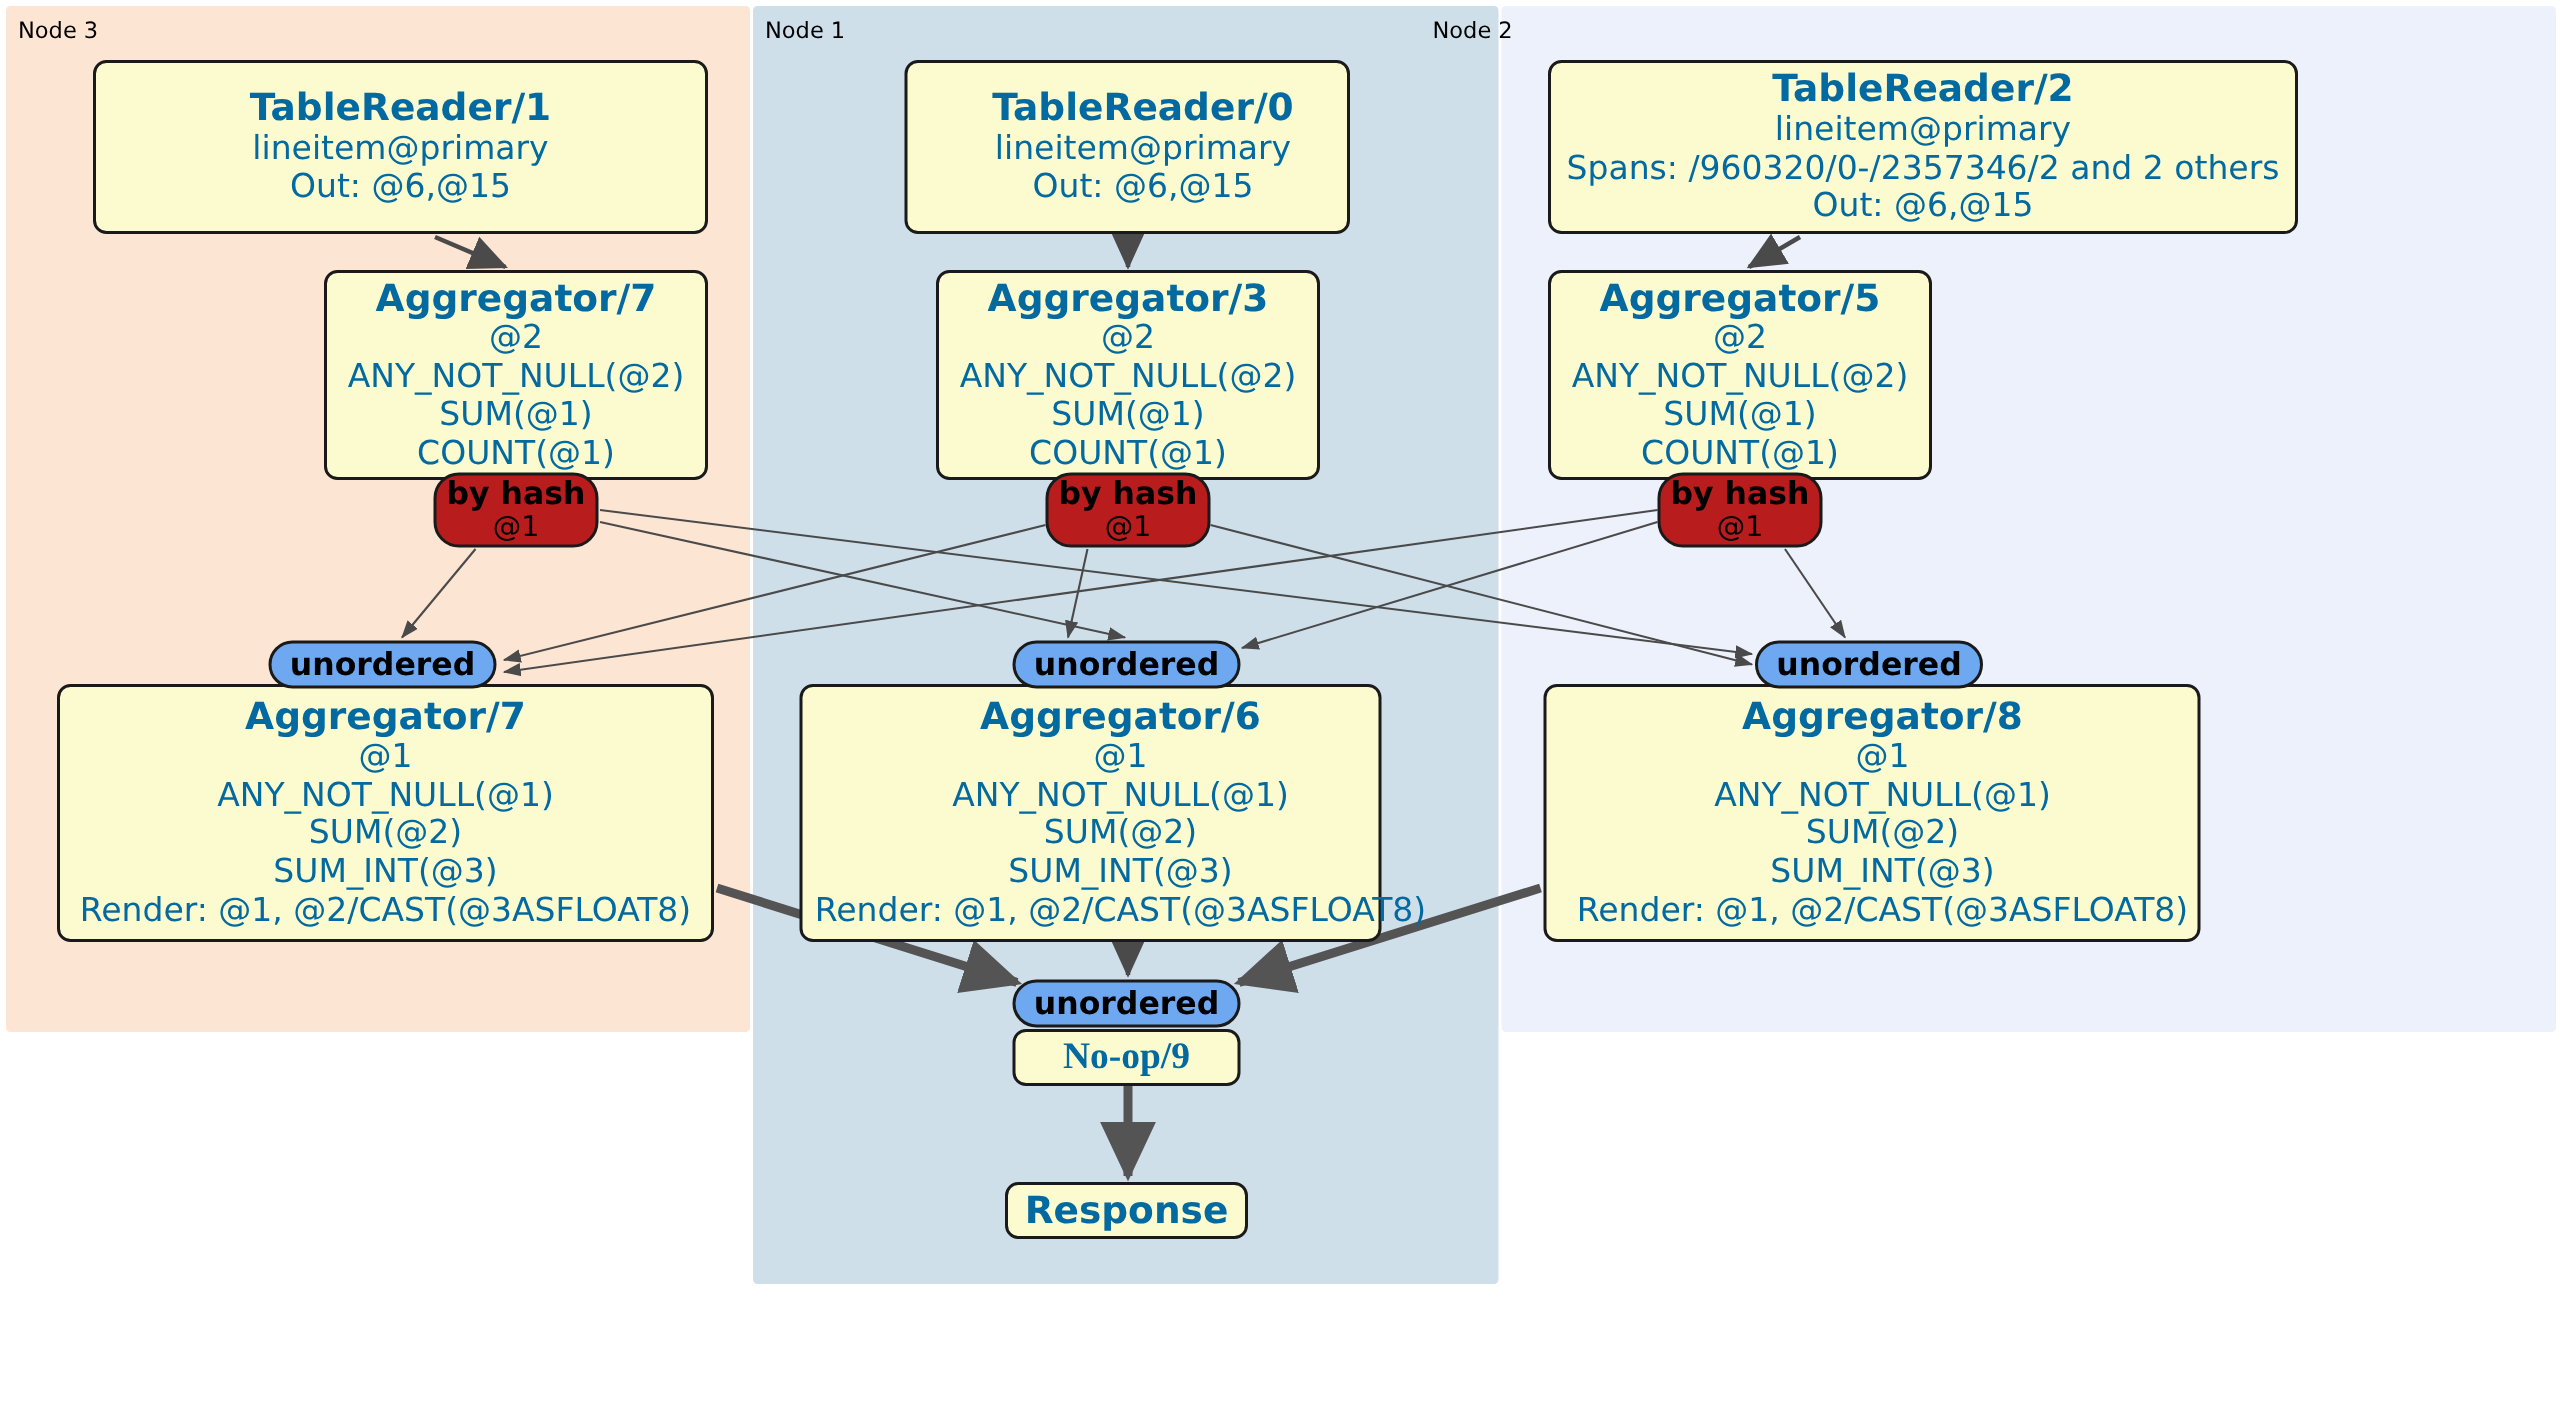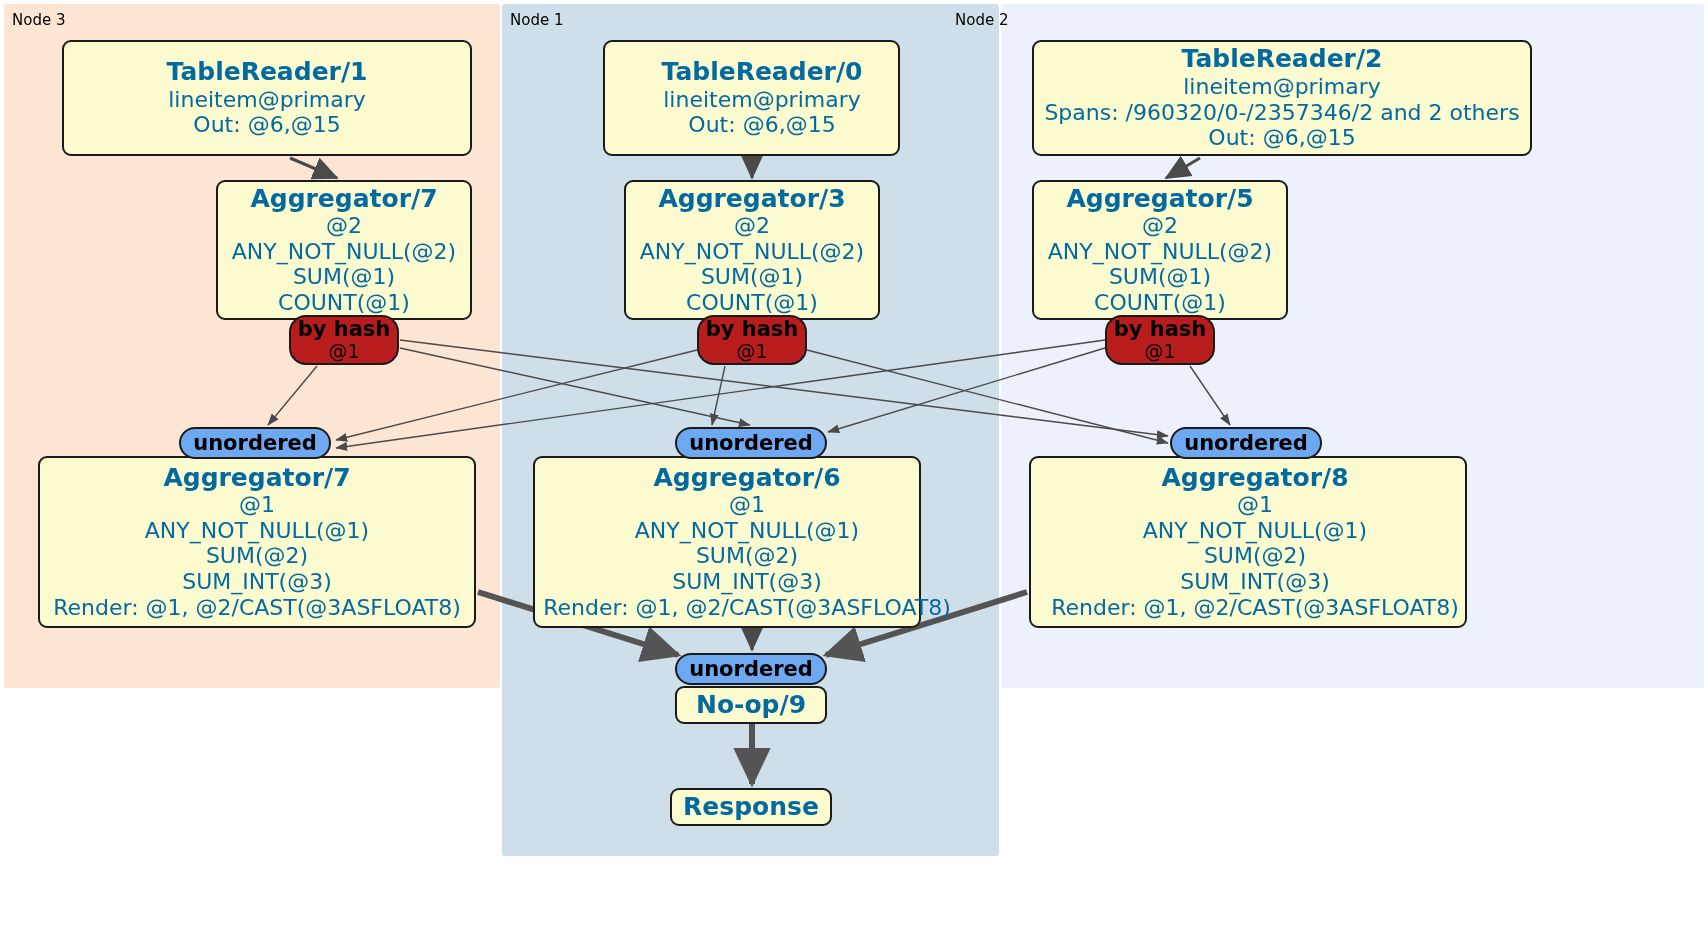--- a/index.html
+++ b/index.html
@@ -148,21 +148,21 @@
         <div class="line">Render: @1, @2/CAST(@3ASFLOAT8)</div>
       </div>
       <div class="proc" style="left: 1029px; top: 456px; width: 438px; height: 172px; padding-left: 22px;">
         <div class="title">Aggregator/8</div>
         <div class="line">@1</div>
         <div class="line">ANY_NOT_NULL(@1)</div>
         <div class="line">SUM(@2)</div>
         <div class="line">SUM_INT(@3)</div>
         <div class="line">Render: @1, @2/CAST(@3ASFLOAT8)</div>
       </div>
-      <div class="proc" style="left: 675px; top: 686px; width: 152px; height: 38px;">
+      <div class="proc" style="left: 675px; top: 686px; width: 152px; height: 38px; font-family: Liberation Serif, serif;">
         <div class="title">No-op/9</div>
       </div>
       <div class="proc" style="left: 670px; top: 788px; width: 162px; height: 38px;">
         <div class="title">Response</div>
       </div>
     </div>
 
   <div id="pill-layer">
       <div class="pill byhash" style="left: 289px; top: 315px; width: 110px; height: 50px;">
         <div class="t">by hash</div>

